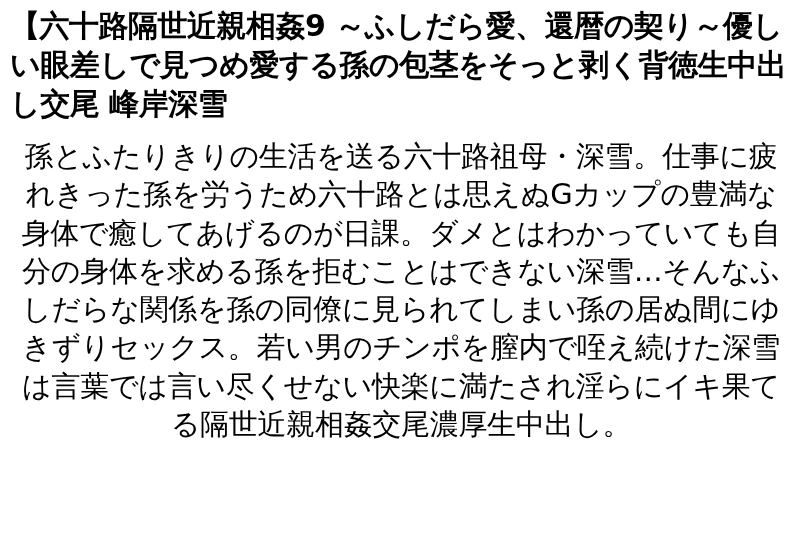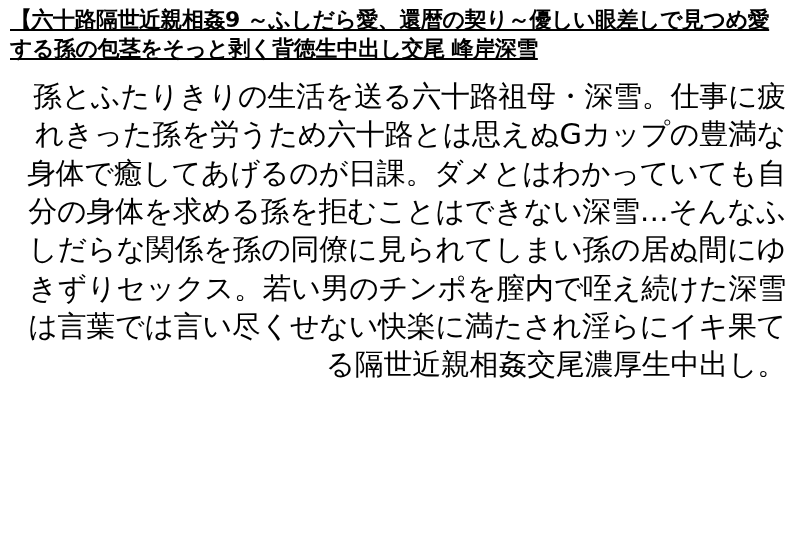--- a/index.html
+++ b/index.html
@@ -17,39 +17,38 @@
   .page {
     width: 800px;
     height: 536px;
     box-sizing: border-box;
     padding: 6px 10px 0 10px;
     display: flex;
     flex-direction: column;
   }
   .title-block {
     font-weight: bold;
-    font-size: 22px;
+    font-size: 30px;
     line-height: 1.30;
     letter-spacing: -0.5px;
     white-space: pre-wrap;
     word-break: break-all;
     text-align: left;
-    text-decoration: underline;
   }
   .divider {
     height: 0;
     margin: 8px 0 6px 0;
   }
   .body-block {
     font-size: 29px;
     line-height: 1.32;
     letter-spacing: -0.3px;
     white-space: pre-wrap;
     word-break: break-all;
-    text-align: right;
+    text-align: center;
     padding: 0 4px 0 6px;
   }
 </style>
 </head>
 <body>
 
 <div class="page">
   <div class="title-block">【六十路隔世近親相姦9 ～ふしだら愛、還暦の契り～優しい眼差しで見つめ愛する孫の包茎をそっと剥く背徳生中出し交尾 峰岸深雪</div>
   <div class="divider"></div>
   <div class="body-block">孫とふたりきりの生活を送る六十路祖母・深雪。仕事に疲れきった孫を労うため六十路とは思えぬGカップの豊満な身体で癒してあげるのが日課。ダメとはわかっていても自分の身体を求める孫を拒むことはできない深雪…そんなふしだらな関係を孫の同僚に見られてしまい孫の居ぬ間にゆきずりセックス。若い男のチンポを膣内で咥え続けた深雪は言葉では言い尽くせない快楽に満たされ淫らにイキ果てる隔世近親相姦交尾濃厚生中出し。</div>

